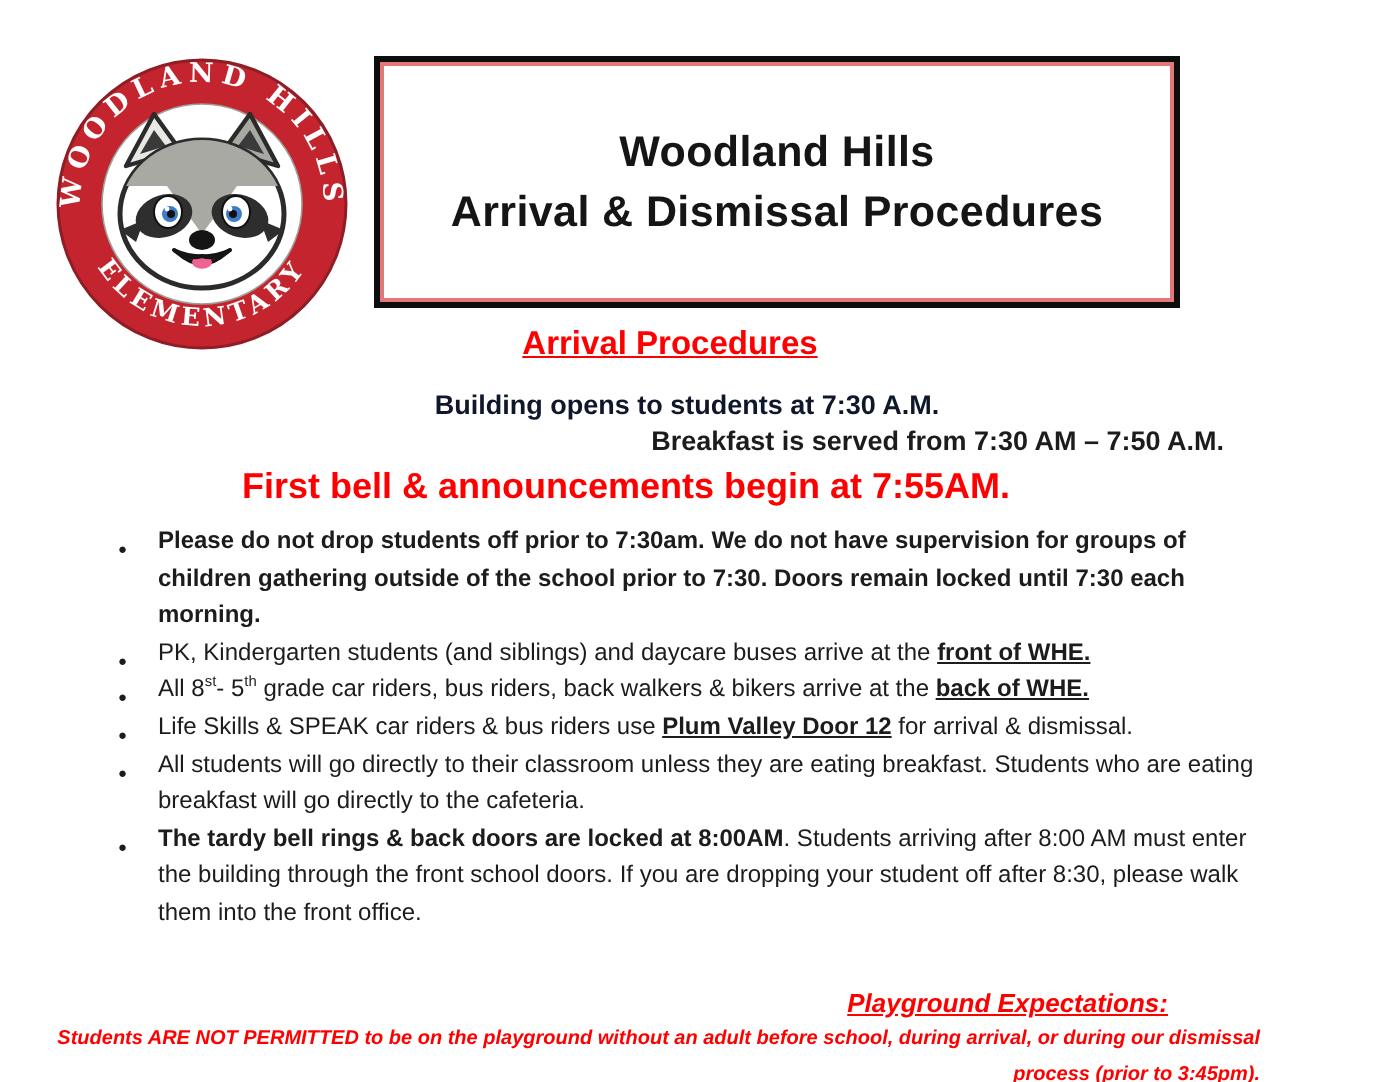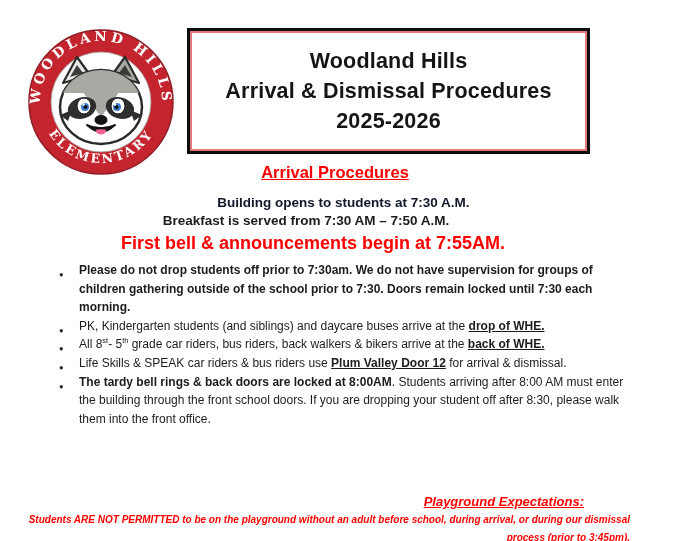--- a/index.html
+++ b/index.html
@@ -23,21 +23,21 @@
   
   .arrival-heading {
     position:absolute; top:163px; left:0; width:670px; text-align:center;
     color:#ff0000; font-weight:bold; font-size:16.5px; text-decoration:underline;
   }
   .open-line {
     position:absolute; top:195px; left:0; width:687px; text-align:center;
     color:#0f172a; font-weight:bold; font-size:13.5px;
   }
   .breakfast-line {
-    position:absolute; top:213px; left:0; width:612px; text-align:center;
+    position:absolute; top:213px; left:0; width:612px; text-align:right;
     color:#1c1c1c; font-weight:bold; font-size:13.5px;
   }
   .bell-line {
     position:absolute; top:233px; left:0; width:626px; text-align:center;
     color:#ff0000; font-weight:bold; font-size:18px;
   }
 
   
   .bullets { position:absolute; top:261px; left:52px; width:588px; list-style:none; margin:0; padding:0; }
   .bullets li {
@@ -115,32 +115,32 @@
       <path d="M 61 98 Q 75 112 89 98 Q 75 104 61 98 Z" fill="#3f1a1a" stroke="#141414" stroke-width="1.5"></path>
       <ellipse cx="75" cy="104" rx="5" ry="3.4" fill="#f06292"></ellipse>
       <path d="M 61 98 Q 68 103 75 101 Q 82 103 89 98" fill="none" stroke="#141414" stroke-width="2" stroke-linecap="round"></path>
     </g>
   </svg>
 </div>
 
 <div class="title-box">
   <div class="title-line">Woodland Hills</div>
   <div class="title-line">Arrival &amp; Dismissal Procedures</div>
-  <div class="title-line">2025-2026</div>
 </div>
 
 <div class="arrival-heading">Arrival Procedures</div>
 <div class="open-line">Building opens to students at 7:30 A.M.</div>
 <div class="breakfast-line">Breakfast is served from 7:30 AM – 7:50 A.M.</div>
 <div class="bell-line">First bell &amp; announcements begin at 7:55AM.</div>
 
 <ul class="bullets">
   <li><span class="b">Please do not drop students off prior to 7:30am. We do not have supervision for groups of children gathering outside of the school prior to 7:30. Doors remain locked until 7:30 each morning.</span></li>
-  <li><span>PK, Kindergarten students (and siblings) and daycare buses arrive at the </span><span class="b u">drop of WHE.</span></li>
+  <li><span>PK, Kindergarten students (and siblings) and daycare buses arrive at the </span><span class="b u">front of WHE.</span></li>
   <li><span>All 8</span><span class="sup">st</span><span>- 5</span><span class="sup">th</span><span> grade car riders, bus riders, back walkers &amp; bikers arrive at the </span><span class="b u">back of WHE.</span></li>
   <li><span>Life Skills &amp; SPEAK car riders &amp; bus riders use </span><span class="b u">Plum Valley Door 12</span><span> for arrival &amp; dismissal.</span></li>
+  <li><span>All students will go directly to their classroom unless they are eating breakfast. Students who are eating breakfast will go directly to the cafeteria.</span></li>
   <li><span class="b">The tardy bell rings &amp; back doors are locked at 8:00AM</span><span>. Students arriving after 8:00 AM must enter the building through the front school doors. If you are dropping your student off after 8:30, please walk them into the front office.</span></li>
 </ul>
 
 <div class="playground">
   <div class="playground-heading">Playground Expectations:</div>
   <div class="playground-body">Students ARE NOT PERMITTED to be on the playground without an adult before school, during arrival, or during our dismissal process (prior to 3:45pm).</div>
 </div>
 
 </body></html>

